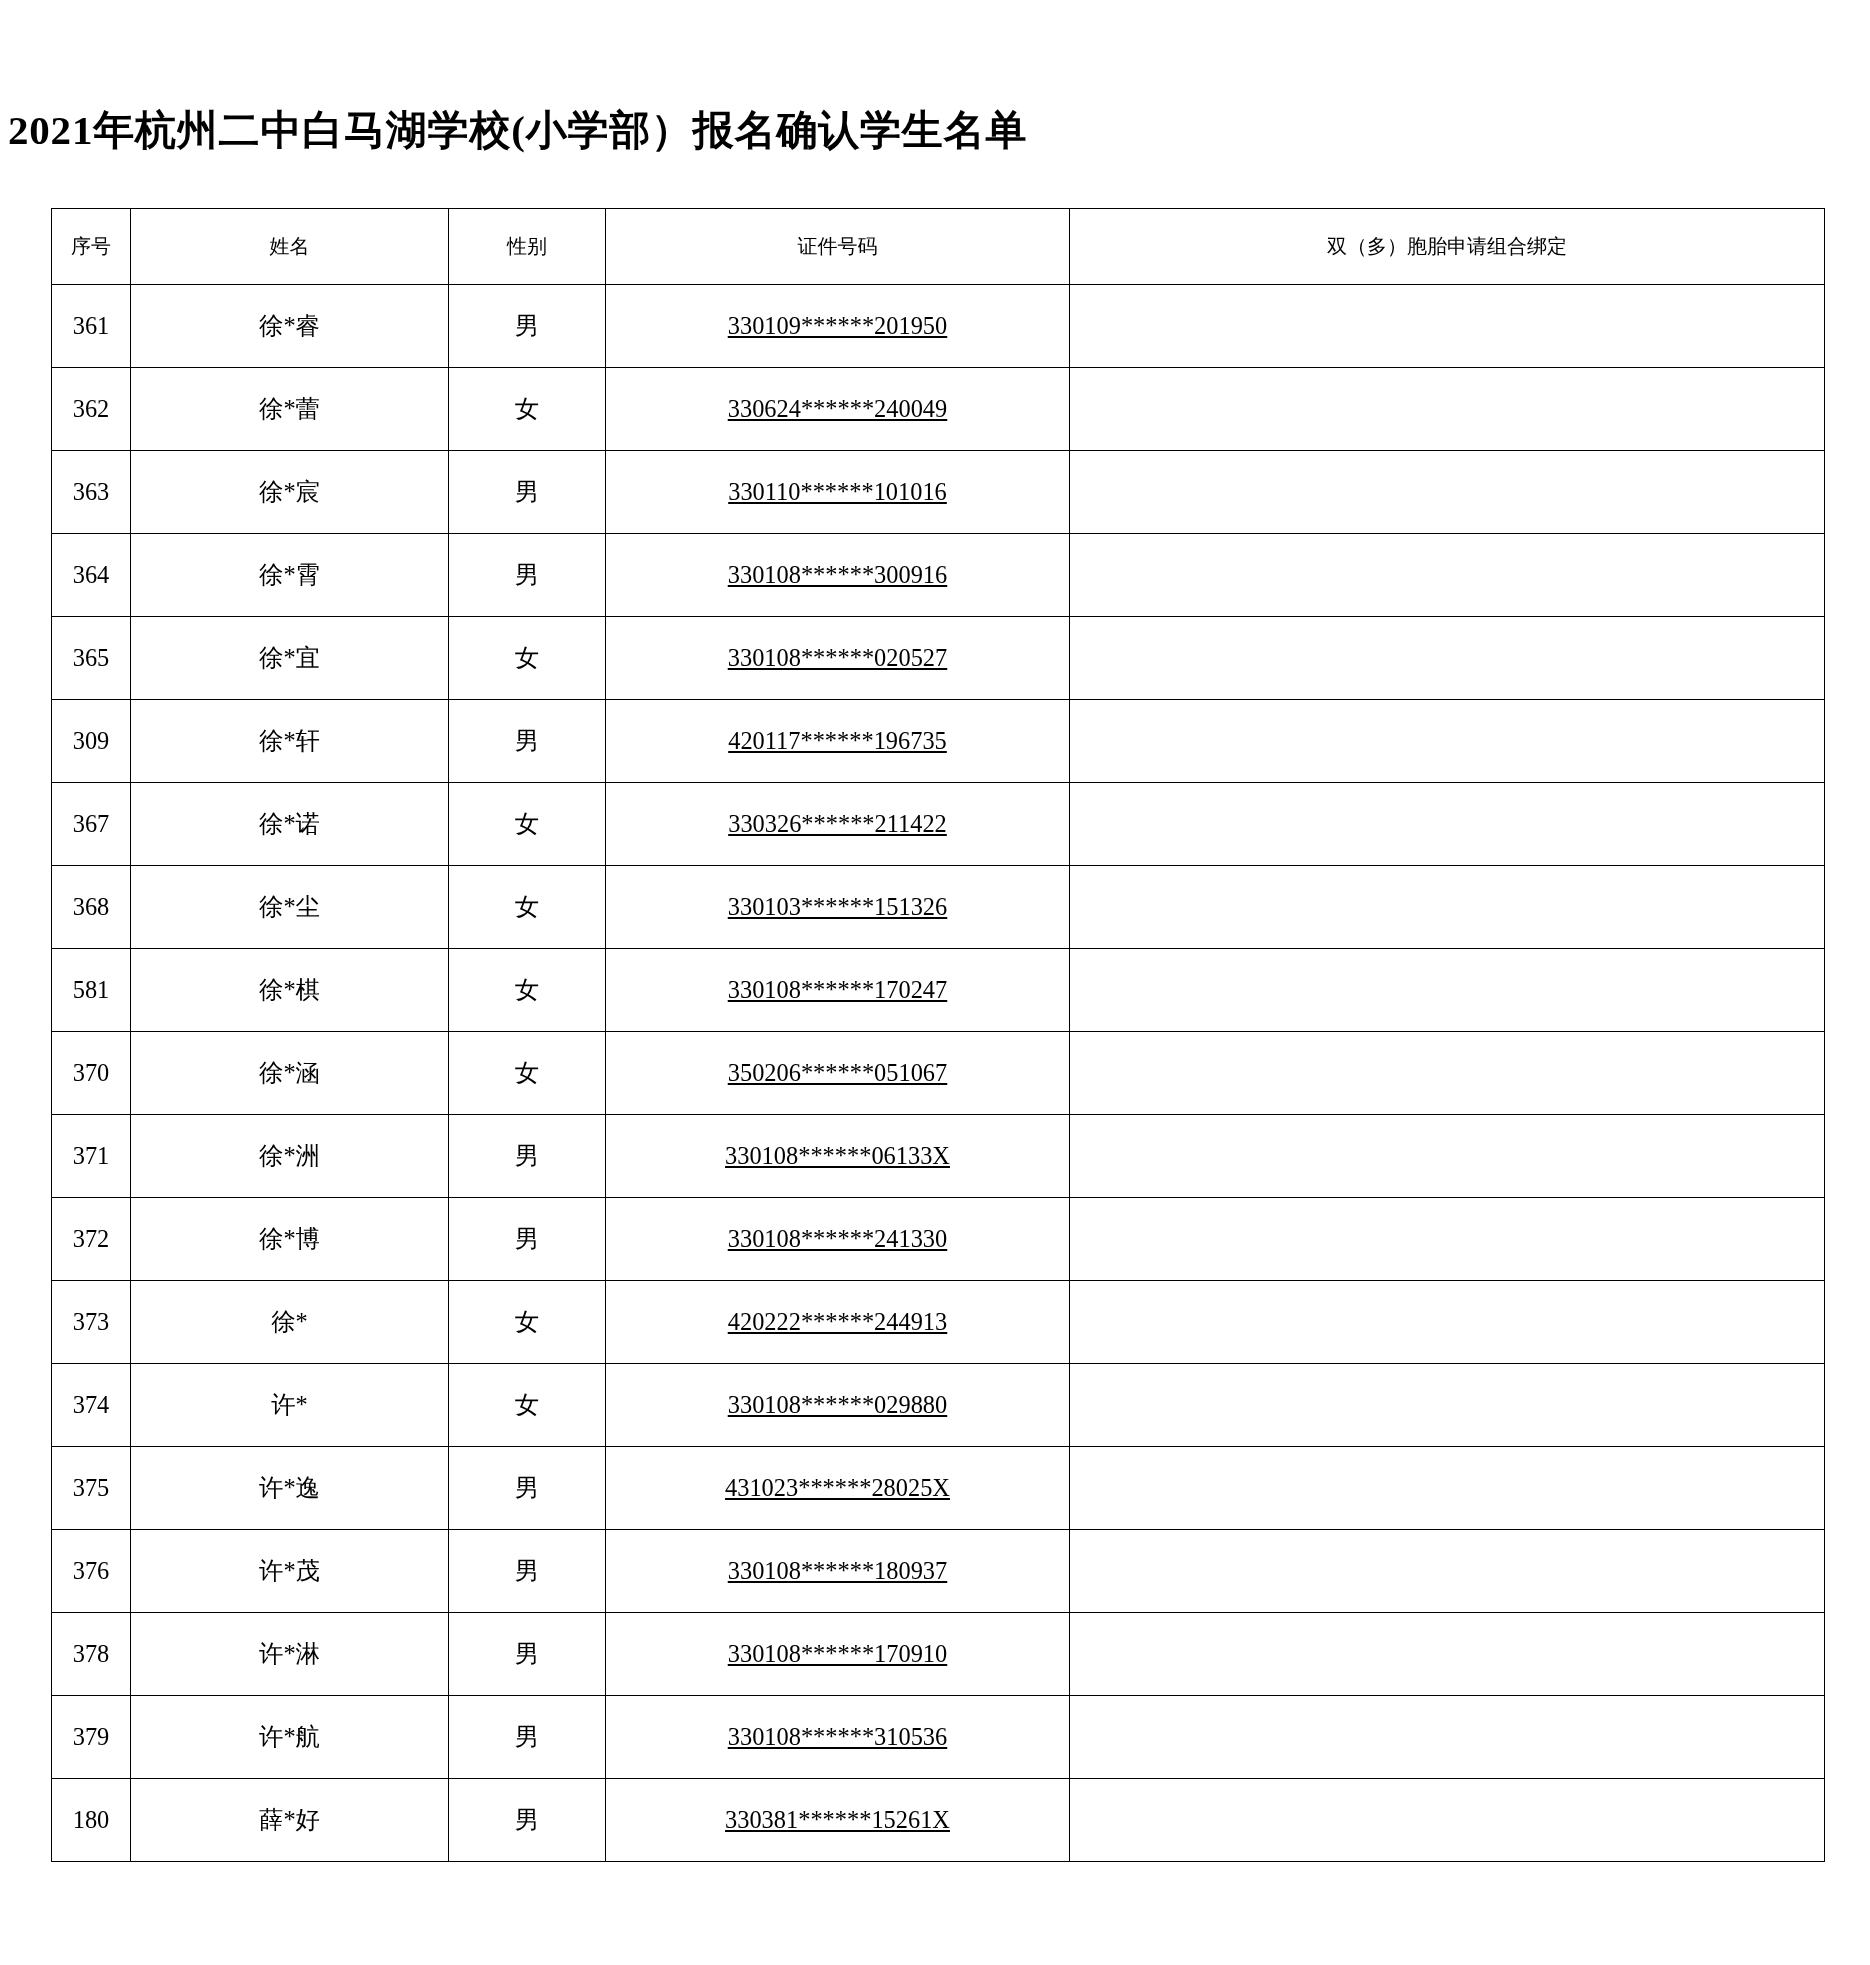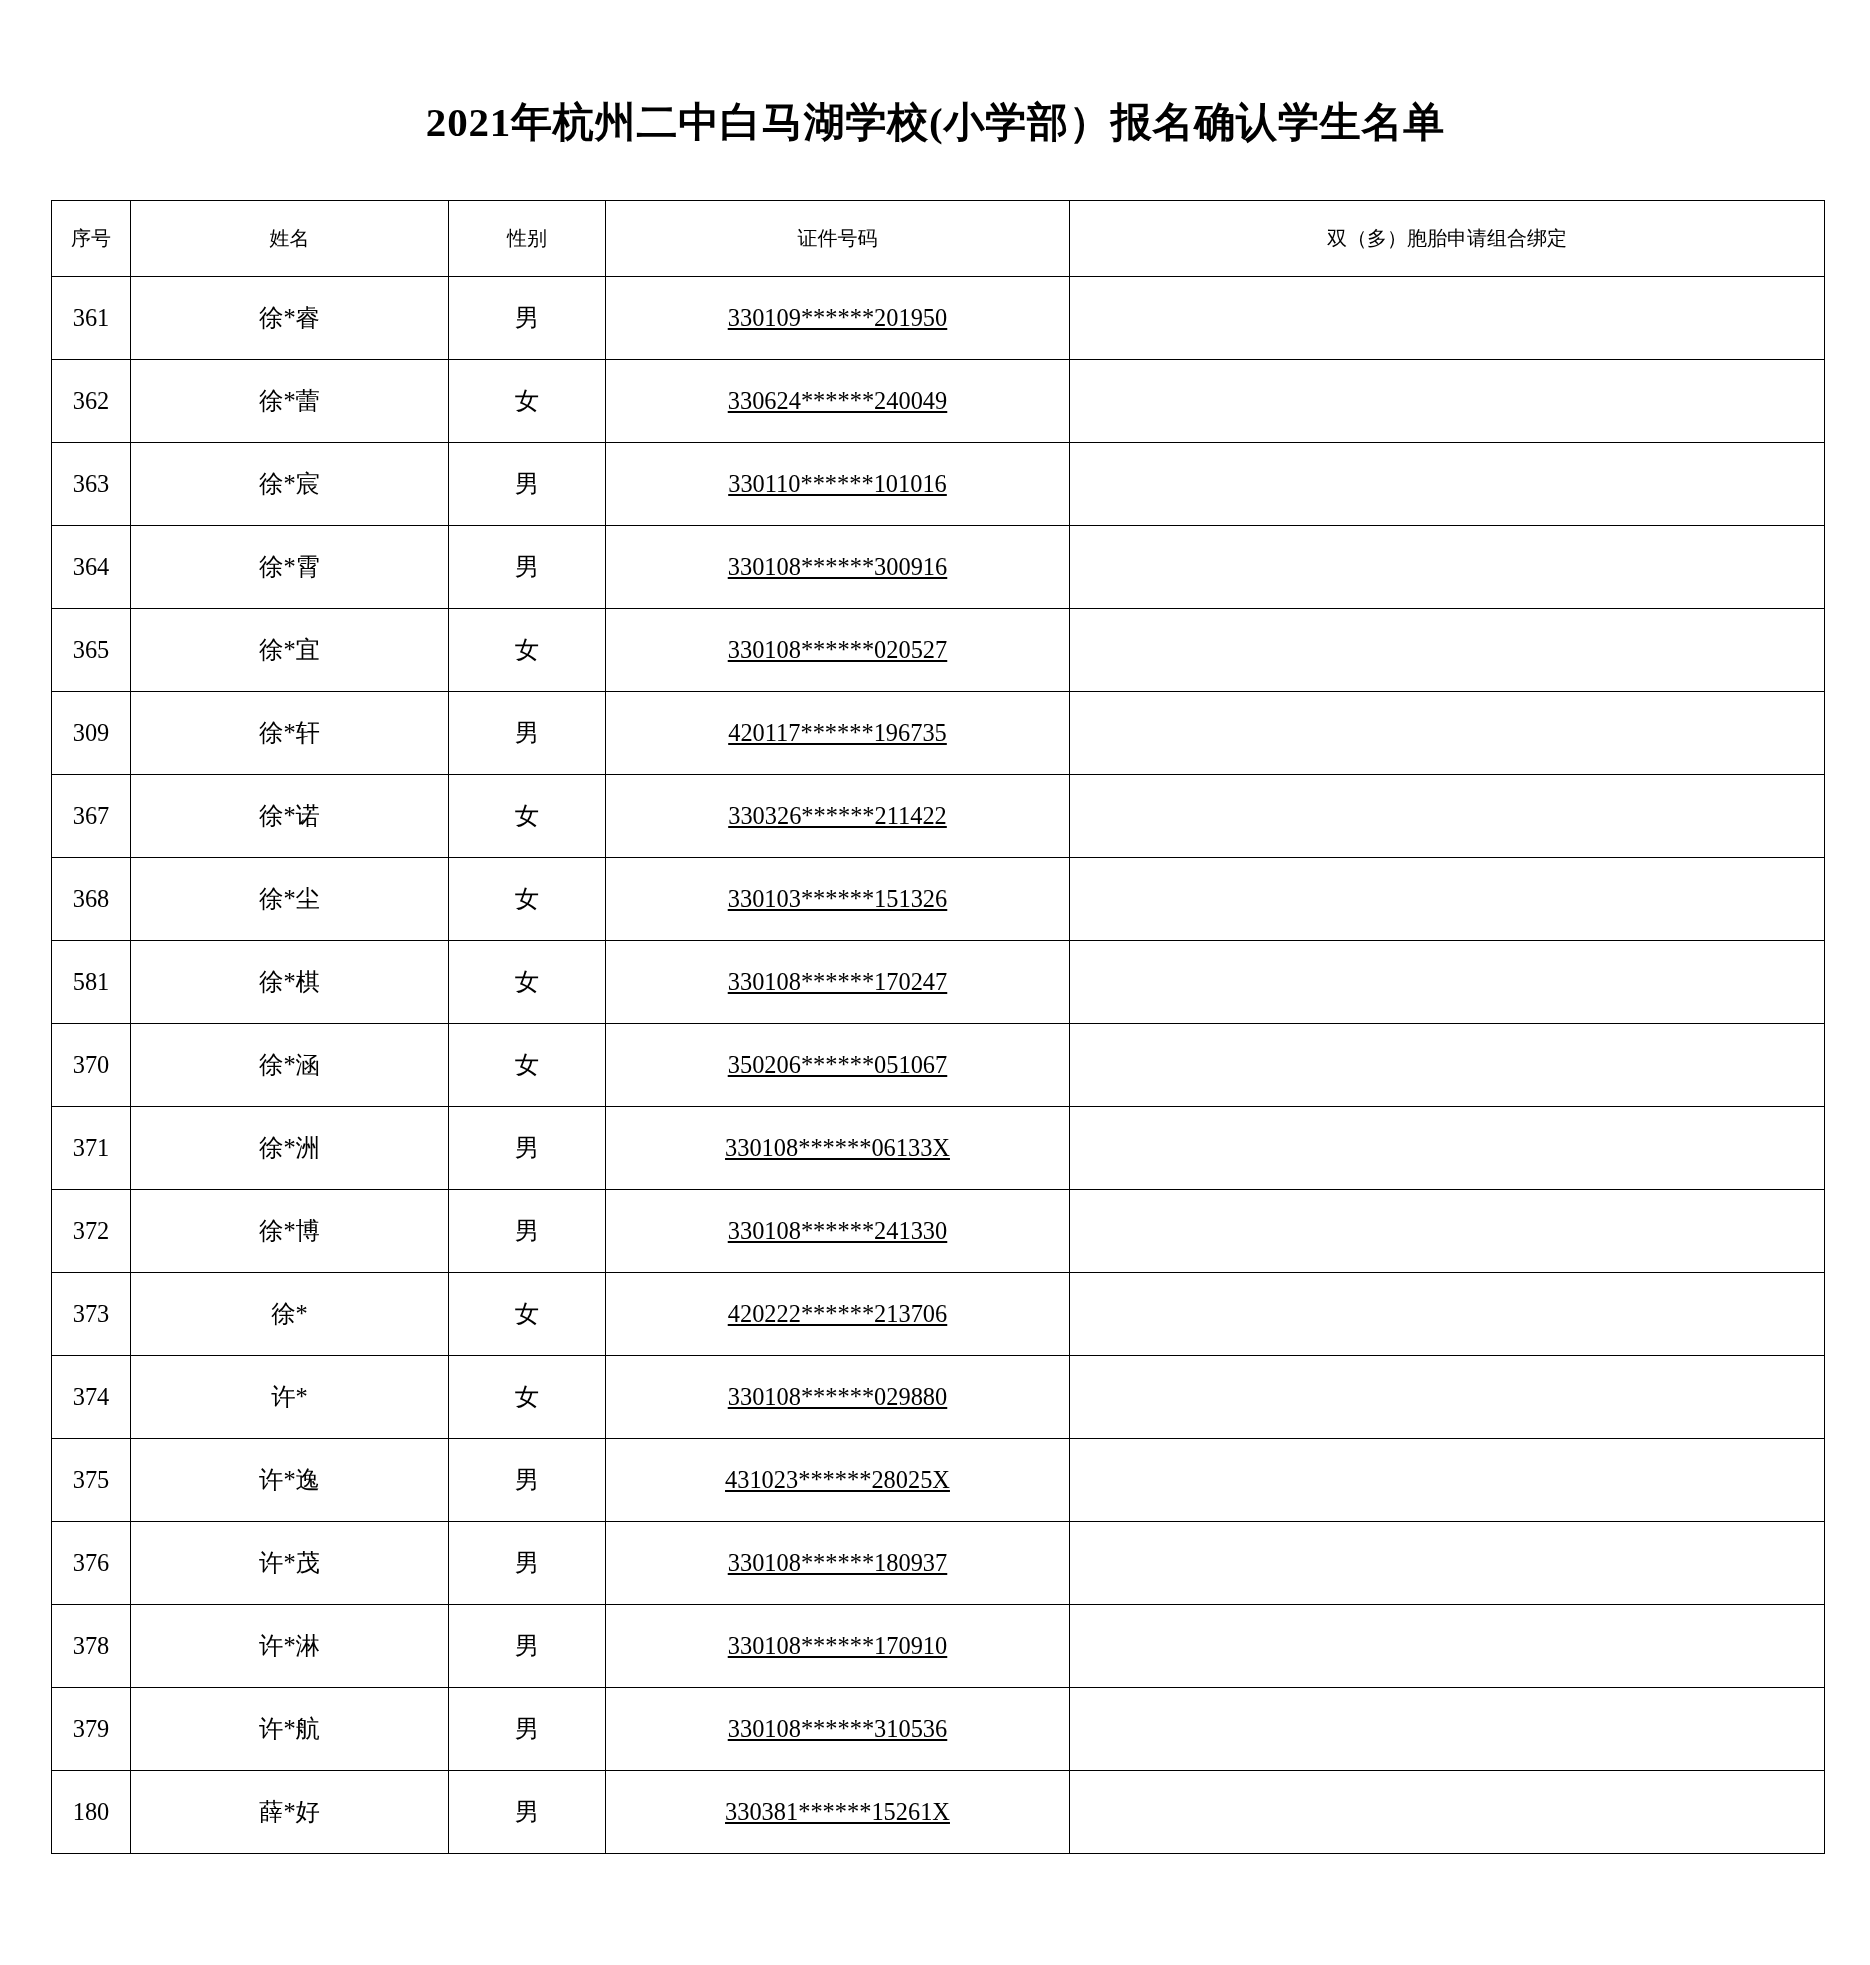--- a/index.html
+++ b/index.html
@@ -13,25 +13,25 @@
   }
   .page {
     width: 1871px;
     height: 2647px;
     position: relative;
     box-sizing: border-box;
     padding: 0;
     background: #ffffff;
   }
   .doc-title {
-    text-align: center;
+    text-align: left;
     font-size: 41px;
     font-weight: bold;
     letter-spacing: 0.8px;
-    margin: 0;
+    margin: 8px;
     padding-top: 98px;
     padding-bottom: 0;
     line-height: 1.2;
   }
   .table-wrap {
     margin-top: 53px;
     padding-left: 51px;
     padding-right: 51px;
   }
   table.roster {
@@ -172,21 +172,21 @@
             <td>372</td>
             <td>徐*博</td>
             <td>男</td>
             <td class="cell-id">330108******241330</td>
             <td></td>
           </tr>
           <tr>
             <td>373</td>
             <td>徐*</td>
             <td>女</td>
-            <td class="cell-id">420222******213706</td>
+            <td class="cell-id">420222******244913</td>
             <td></td>
           </tr>
           <tr>
             <td>374</td>
             <td>许*</td>
             <td>女</td>
             <td class="cell-id">330108******029880</td>
             <td></td>
           </tr>
           <tr>

